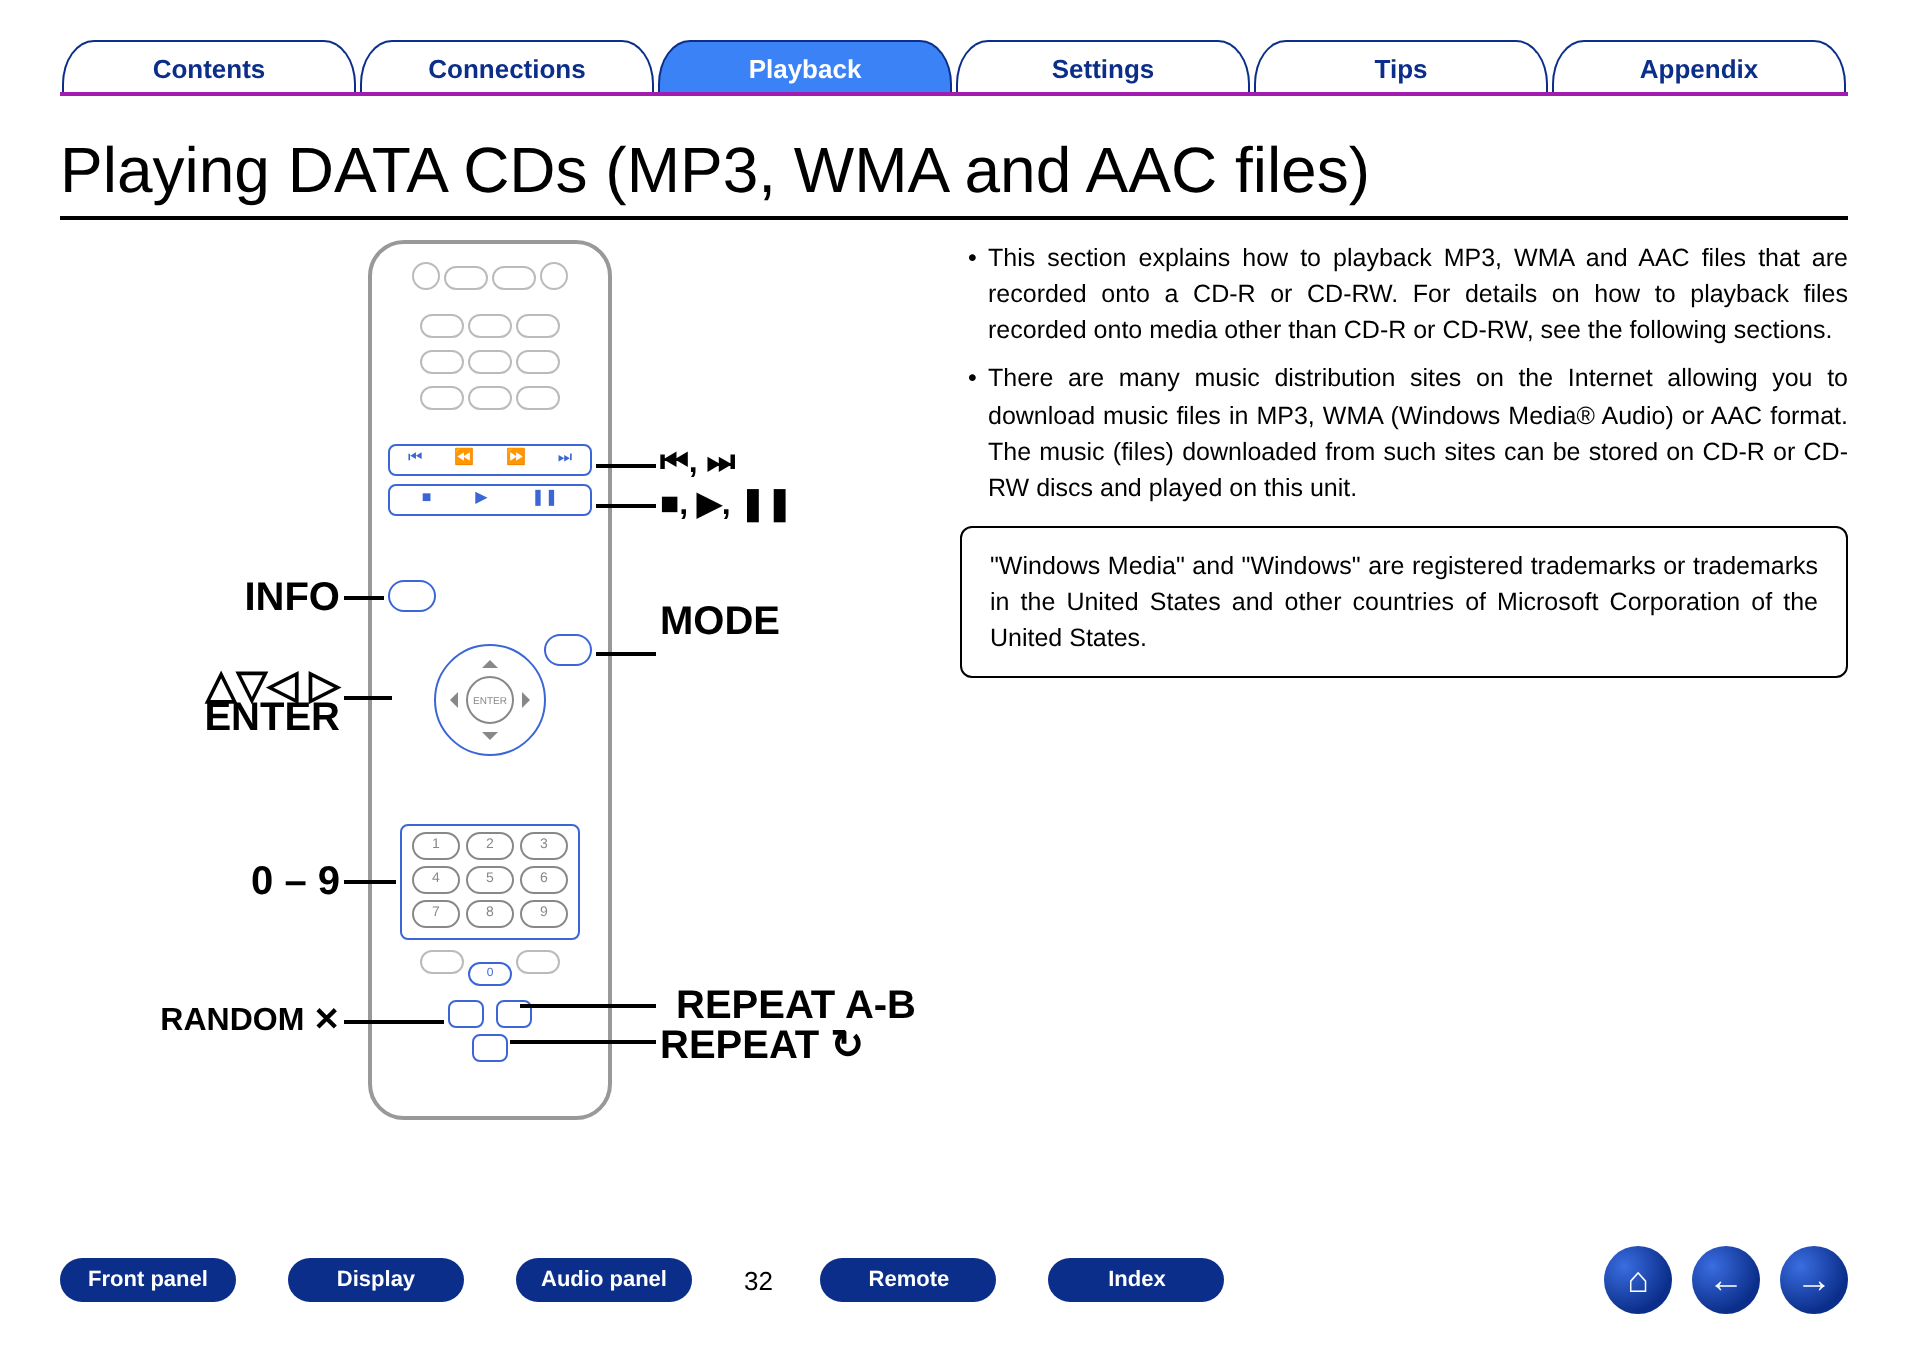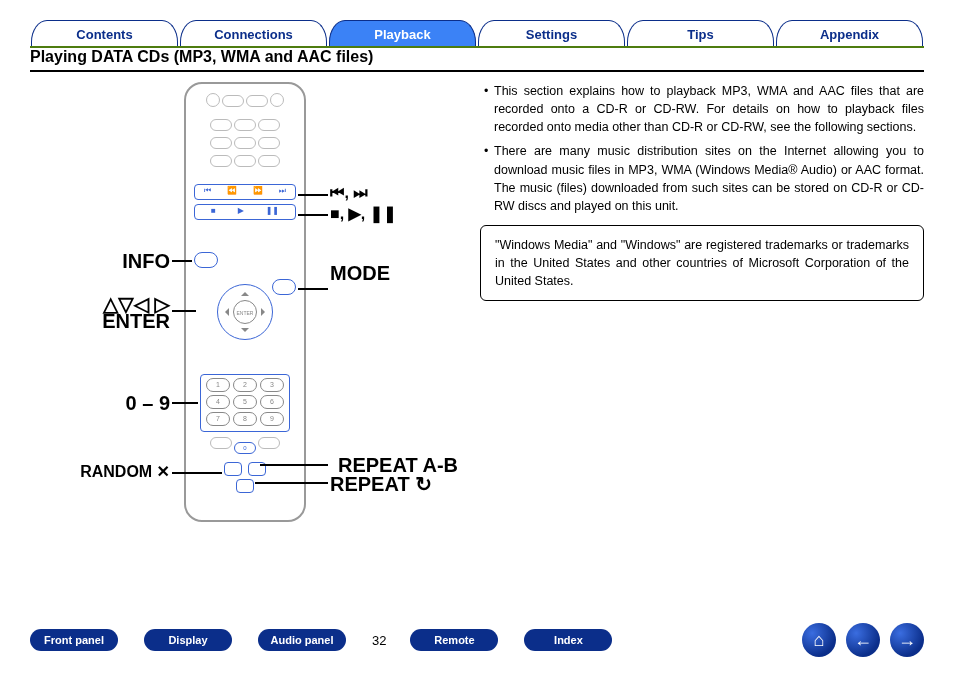--- a/index.html
+++ b/index.html
@@ -7,42 +7,42 @@
     width: 954px;
     height: 673px;
     font-family: Arial, Helvetica, sans-serif;
     background: #fff;
     position: relative;
     overflow: hidden;
   }
   .page { padding: 20px 30px 10px; position: relative; height: 100%; }
 
   
-  .tabs { display: flex; gap: 0; border-bottom: 2px solid #4d7c0f; }
+  .tabs { display: flex; gap: 0; border-bottom: 2px solid #a21caf; }
   .tab {
     flex: 1;
     text-align: center;
     font-weight: bold;
     font-size: 13px;
     color: #0b2e8a;
     padding: 6px 0 4px;
     background: #fff;
     border-top-left-radius: 16px 22px;
     border-top-right-radius: 16px 22px;
     border: 1px solid #0b2e8a;
     border-bottom: none;
     margin: 0 1px;
     position: relative;
   }
   .tab.active { background: #3b82f6; color: #fff; }
 
   h1.title {
-    font-size: 16px;
-    font-weight: bold;
-    margin: 0 0 4px;
+    font-size: 32px;
+    font-weight: normal;
+    margin: 19px 0 4px;
     color: #000;
   }
   .hr { border-bottom: 2px solid #000; margin-bottom: 10px; }
 
   .main { display: flex; gap: 20px; height: 480px; }
   .left { width: 430px; position: relative; }
   .right { flex: 1; font-size: 12.5px; line-height: 1.45; color: #000; }
 
   .bullets { padding-left: 4px; }
   .bullet { display: flex; margin-bottom: 6px; text-align: justify; }

